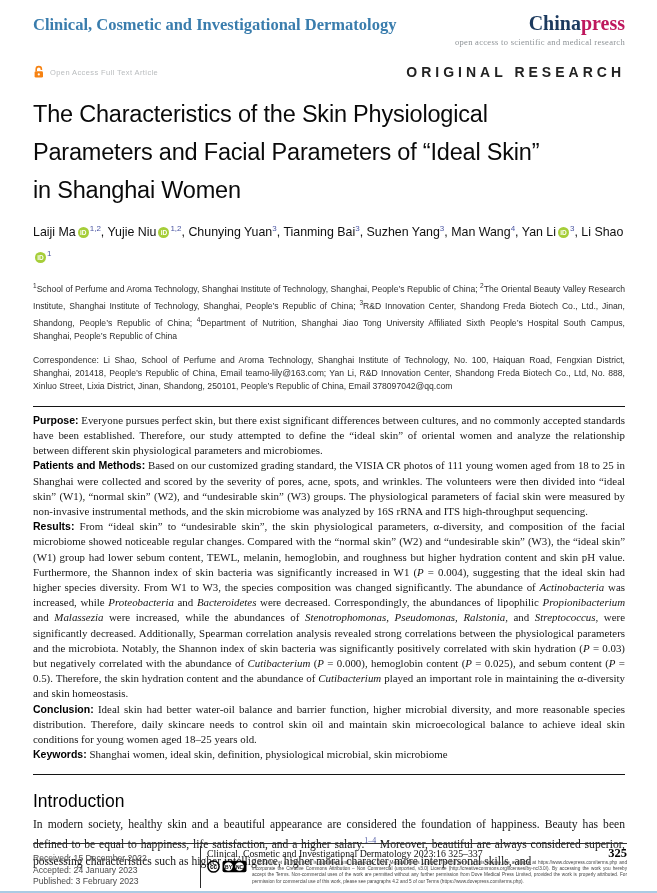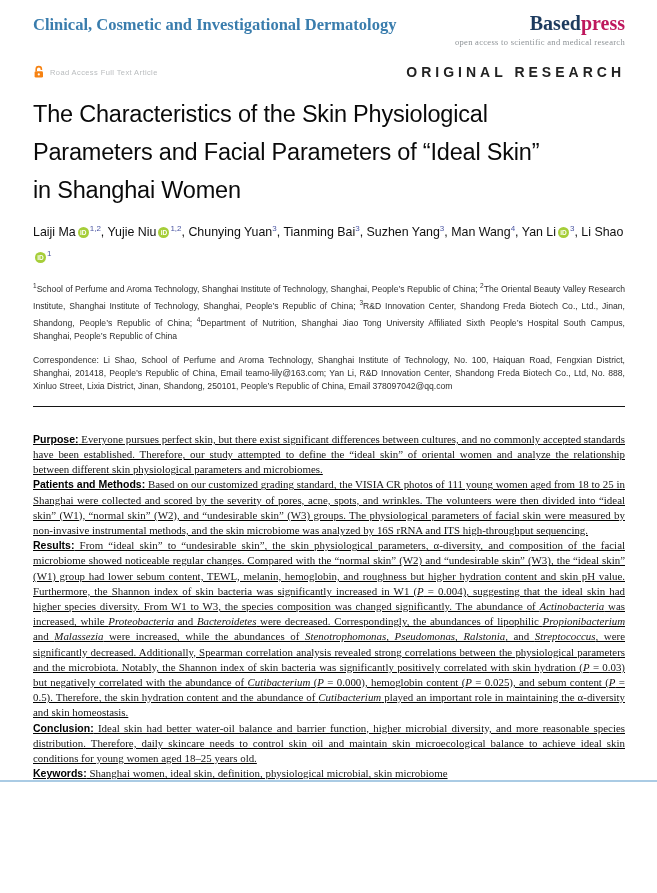--- a/index.html
+++ b/index.html
@@ -1,17 +1,17 @@
 <!DOCTYPE html>
 <html><head>
 <meta charset="utf-8">
 <style>
   html,body { margin:0; padding:0; background:#ffffff; }
   .page {
-    position:relative; width:657px; height:782px; overflow:hidden;
+    position:relative; width:657px; height:893px; overflow:hidden;
     background:#ffffff; font-family:"Liberation Sans", sans-serif;
     -webkit-font-smoothing:antialiased;
   }
   .content { padding:12px 32px 0 33px; }
 
   
   .hdr-row1 { display:flex; justify-content:space-between; align-items:baseline; }
   .journal-name { font-family:"Liberation Serif", serif; font-weight:bold; font-size:16.5px; color:#3a7dad; }
   .dovelogo { font-family:"Liberation Serif", serif; font-weight:bold; font-size:20px; }
   .dove { color:#1c3a5e; }
@@ -33,21 +33,21 @@
   }
   .author-sup { vertical-align:super; font-size:8px; color:#4a55a2; }
 
   
   .affils, .corresp { margin-top:11px; font-size:8.6px; line-height:13px; color:#2e2e2e; text-align:justify; }
   .aff-sup { vertical-align:super; font-size:6.5px; color:#2e2e2e; }
 
   .rule { border:none; border-top:1px solid #141414; margin:13px 0 0 0; }
 
   
-  .abstract { margin-top:25px;text-decoration:underline; }
+  .abstract { margin-top:6px; }
   .abstract p { margin:0; font-family:"Liberation Serif", serif; font-size:10.9px; line-height:15.2px; text-align:justify; color:#151515; }
   .ab-label { font-family:"Liberation Sans", sans-serif; font-weight:bold; font-size:10.5px; color:#000; }
   .seg-i { font-style:italic; }
   .seg-sup { vertical-align:super; font-size:68%; color:#4a55a2; }
 
   
   .intro-h { margin:16px 0 0 0; font-size:17.5px; font-weight:normal; color:#000; }
   .intro-p { margin:5px 0 0 0; font-family:"Liberation Serif", serif; font-size:11.6px; line-height:16.6px; text-align:justify; color:#151515; }
 
   
@@ -63,32 +63,32 @@
   .bottom-line { position:absolute; left:0; right:0; bottom:0; height:2px; background:#aacbe4; }
 </style>
 </head>
 <body>
 
 <div class="page">
   <div class="content">
 
     <div class="hdr-row1">
       <span class="journal-name">Clinical, Cosmetic and Investigational Dermatology</span>
-      <span class="dovelogo"><span class="dove">Based</span><span class="press">press</span></span>
+      <span class="dovelogo"><span class="dove">China</span><span class="press">press</span></span>
     </div>
     <div class="tagline">open access to scientific and medical research</div>
 
     <div class="hdr-row3">
       <span class="oa-badge">
         <svg width="12" height="14" viewBox="0 0 12 14">
           <path d="M3.2 6.2 V4.2 a2.6 2.6 0 0 1 5.2 0 V5" fill="none" stroke="#f68212" stroke-width="1.6"></path>
           <rect x="1.6" y="6.2" width="8.4" height="6.4" rx="1.4" fill="#f68212"></rect>
           <circle cx="5.8" cy="9.4" r="1.1" fill="#ffffff"></circle>
         </svg>
-        <span class="oa-label">Road Access Full Text Article</span>
+        <span class="oa-label">Open Access Full Text Article</span>
       </span>
       <span class="article-type">ORIGINAL RESEARCH</span>
     </div>
 
     <div class="title">
       <div>The Characteristics of the Skin Physiological</div>
       <div>Parameters and Facial Parameters of “Ideal Skin”</div>
       <div>in Shanghai Women</div>
     </div>
 

